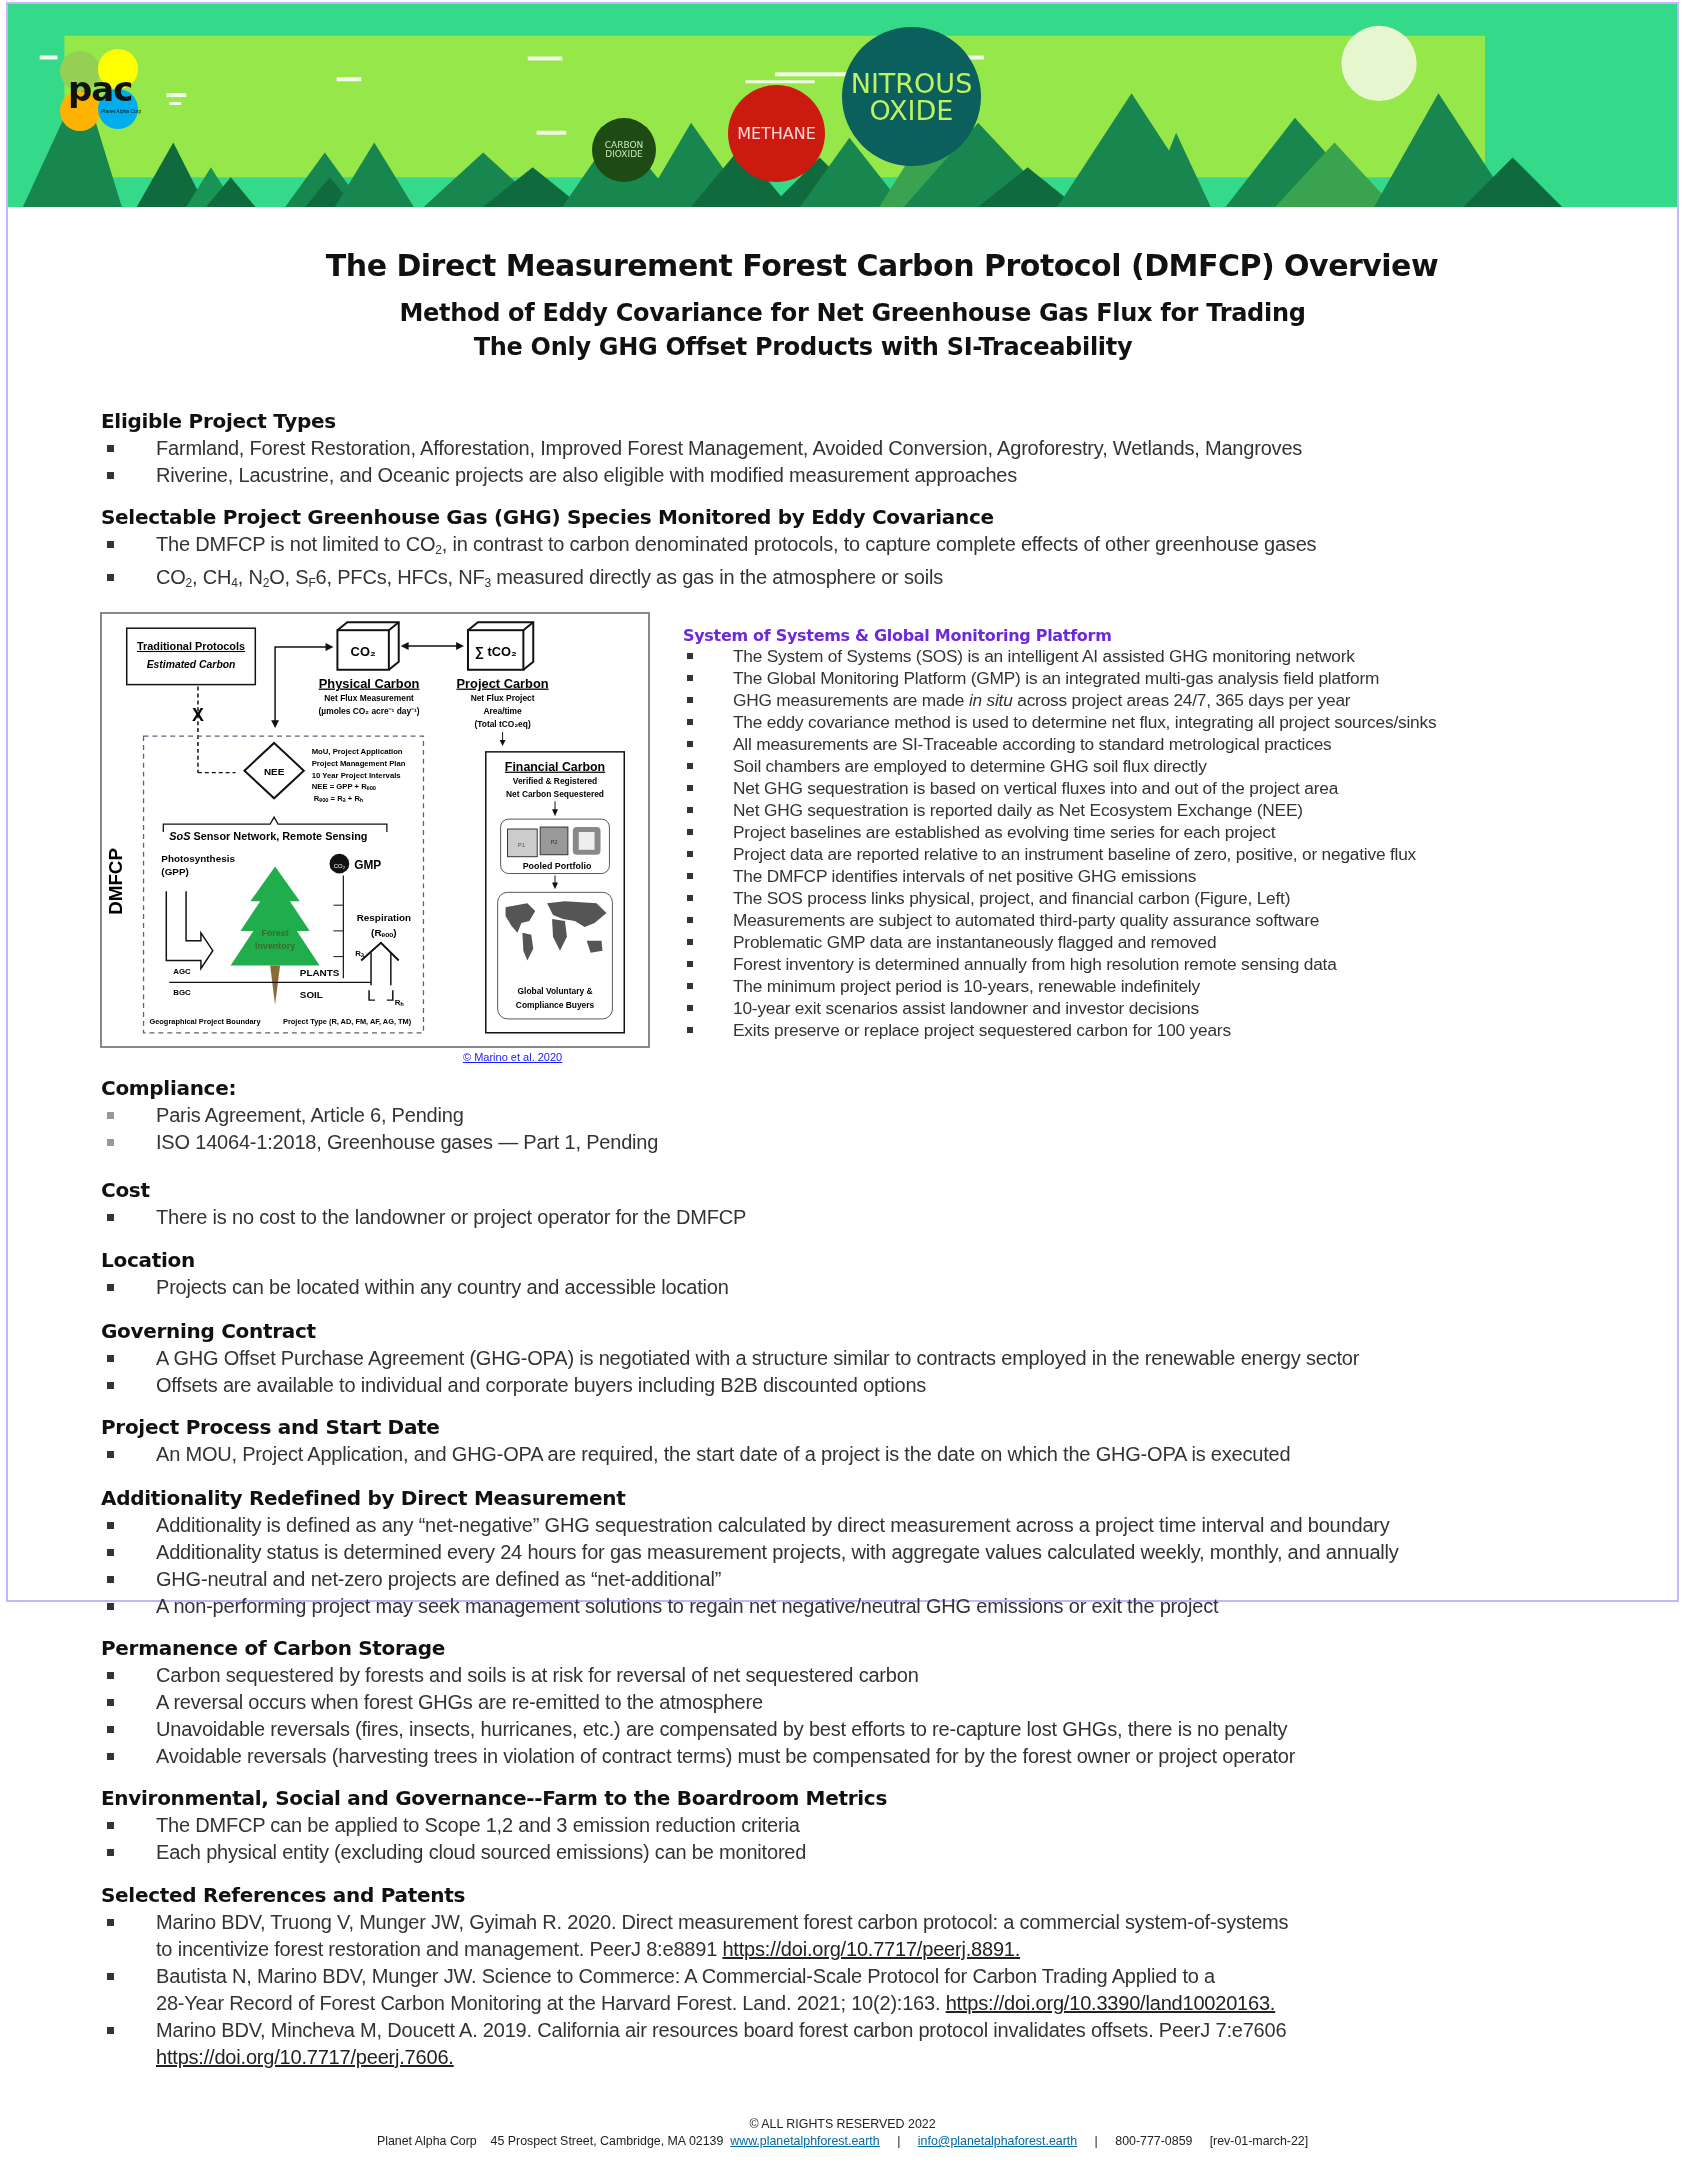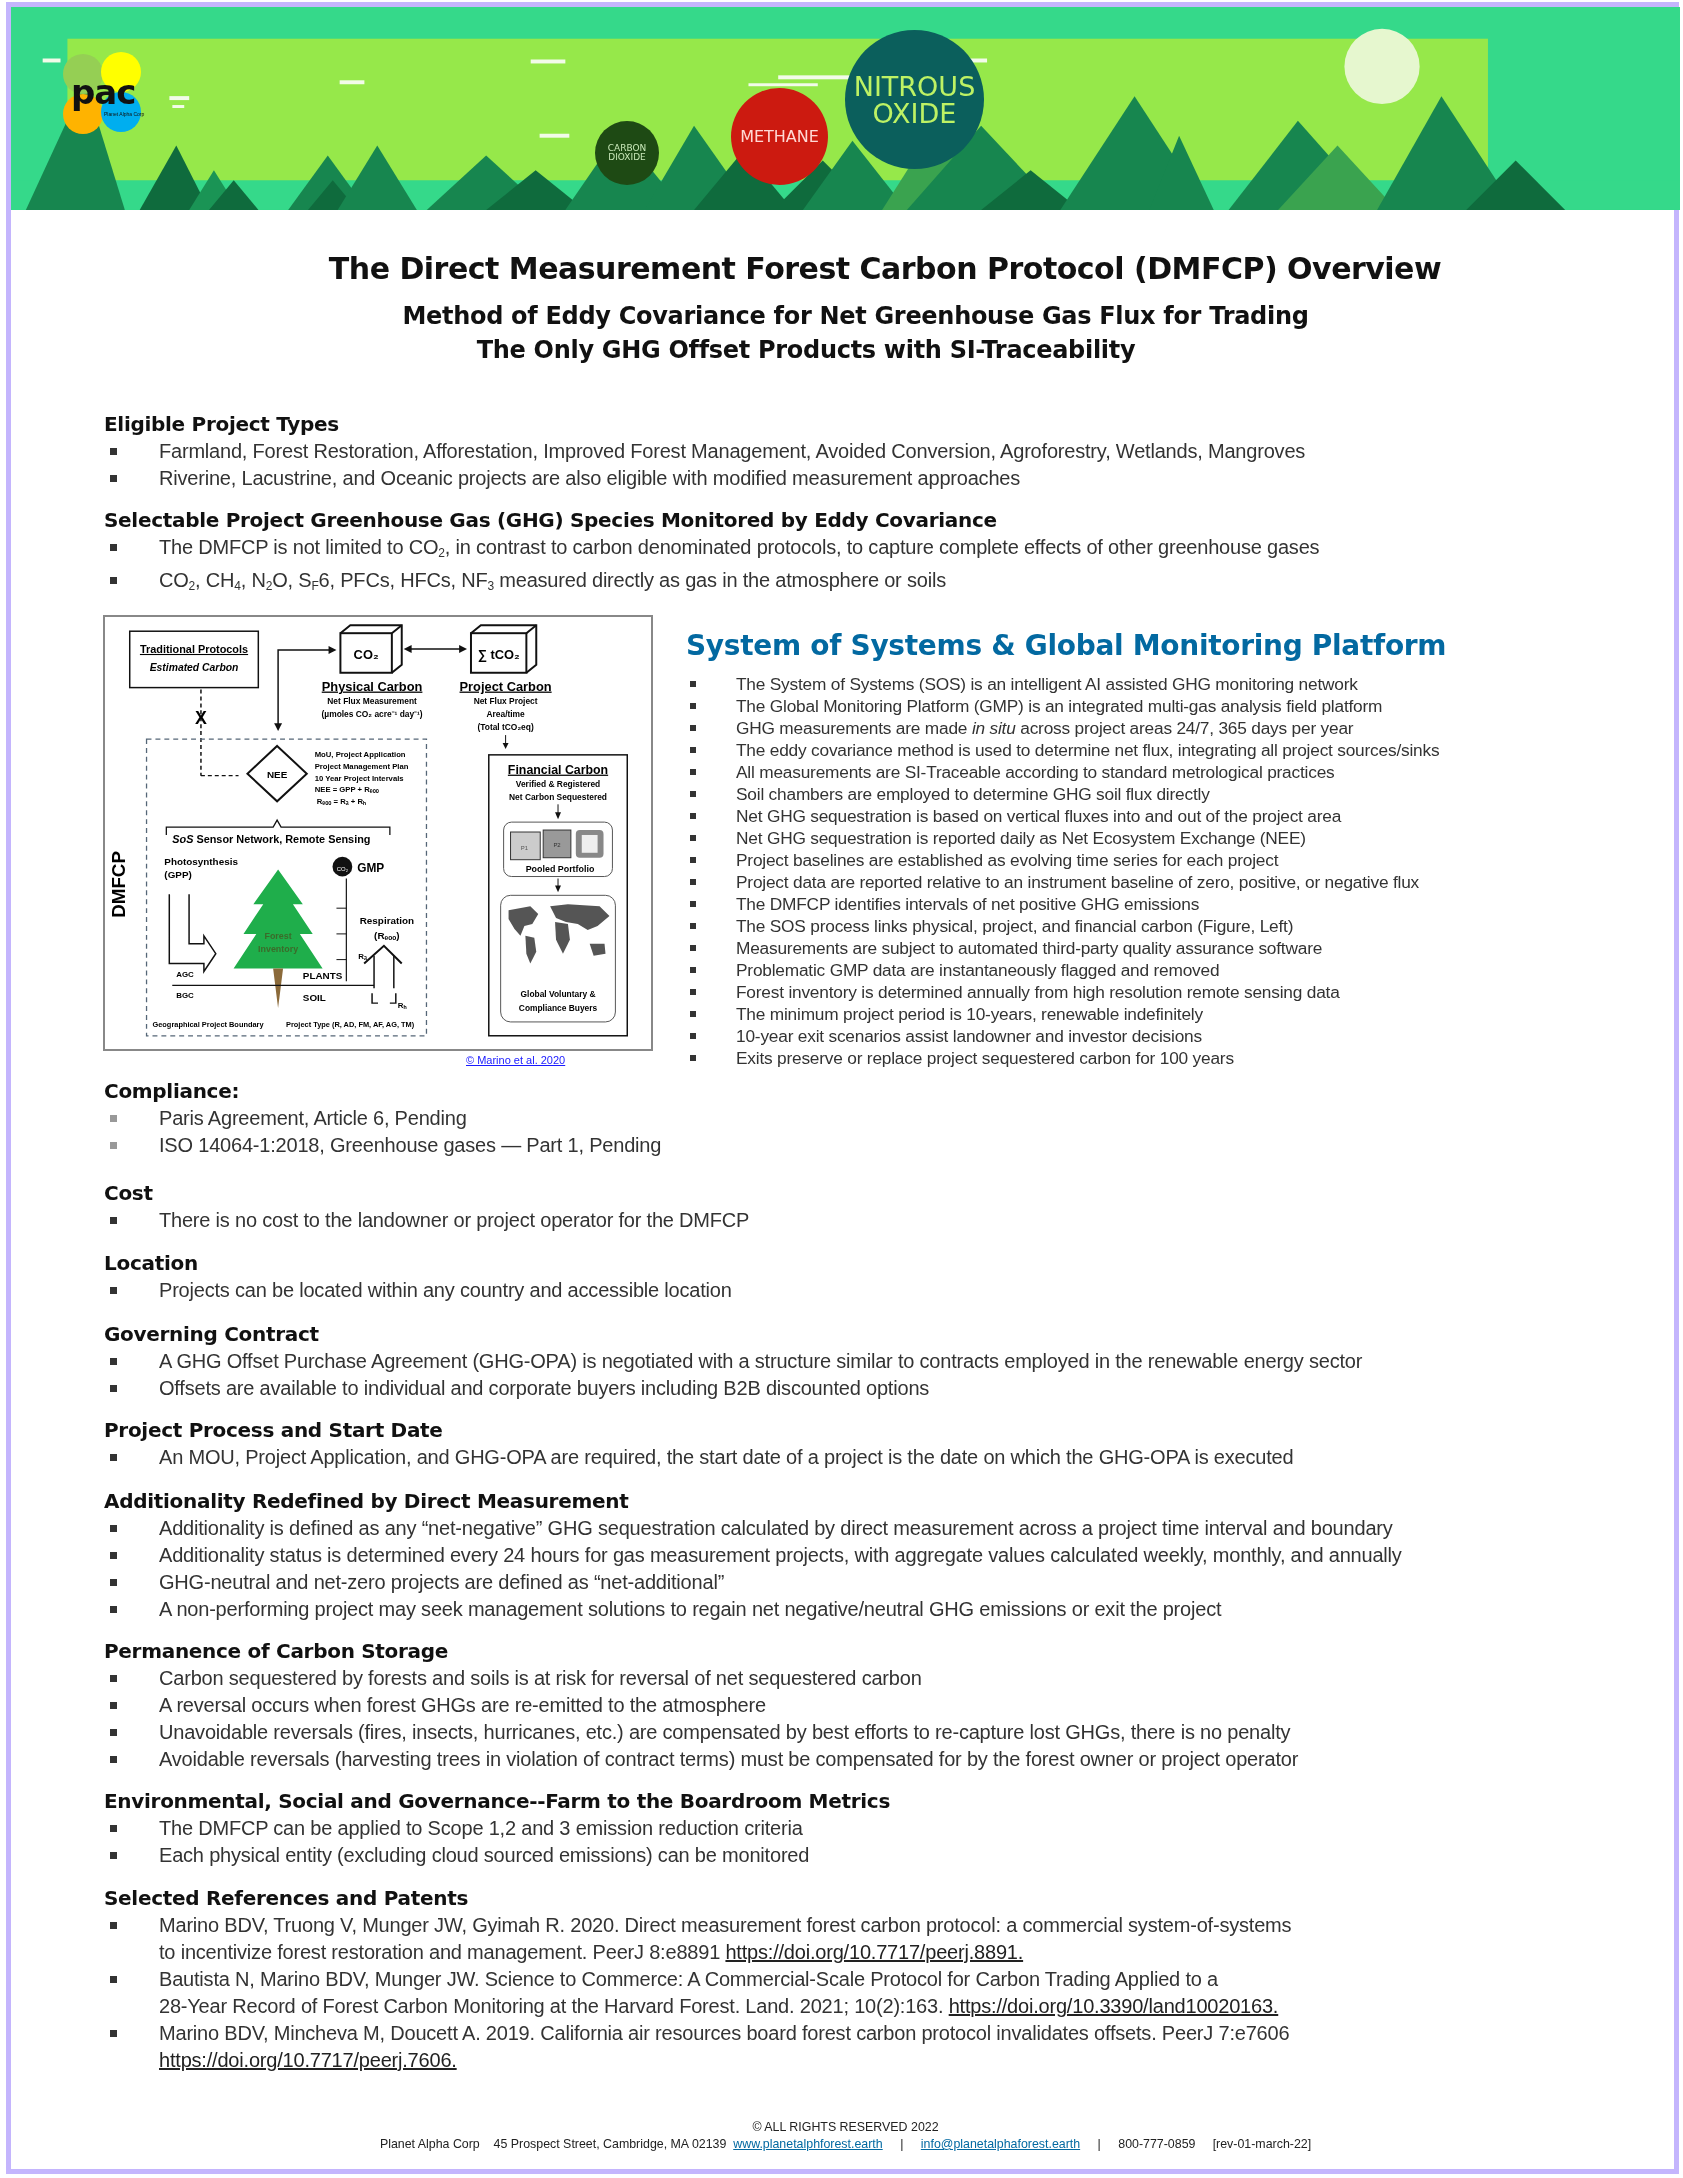--- a/index.html
+++ b/index.html
@@ -1,18 +1,18 @@
 <!DOCTYPE html>
 <html><head>
 <meta charset="utf-8">
 <style>
   * { box-sizing: border-box; margin: 0; padding: 0; }
   html, body { width: 1683px; height: 2178px; background: #ffffff; overflow: hidden; }
   body { font-family: "Liberation Sans", sans-serif; color: #333333; position: relative; }
-  .page { position: absolute; left: 6px; top: 2px; width: 1673px; height: 2172px; border: 5px solid #c4b5fd; background: #fff; }
+  .page { position: absolute; left: 6px; top: 2px; width: 1673px; height: 1600px; border: 2px solid #c4b5fd; background: #fff; }
 
   
   .banner { position: absolute; left: 0; top: 0; width: 1669px; height: 203px; background: #35d98a; overflow: hidden; }
   .banner svg { position: absolute; left: 0; top: 0; }
   .logo { position: absolute; left: 50px; top: 45px; width: 79px; height: 84px; }
   .logo .c { position: absolute; width: 40px; height: 40px; border-radius: 50%; }
   .logo .c1 { left: 2px; top: 2px; background: #95cf54; }
   .logo .c2 { left: 40px; top: 0px; background: #ffff00; }
   .logo .c3 { left: 2px; top: 42px; background: #ffb300; }
   .logo .c4 { left: 40px; top: 40px; background: #00aeef; }
@@ -34,21 +34,21 @@
   .bullets { list-style: none; }
   .bullets li { position: relative; padding-left: 55px; font-size: 20px; line-height: 27px; color: #333; letter-spacing: -0.2px; white-space: nowrap; }
   .bullets li .b { position: absolute; left: 6px; top: 10px; width: 7px; height: 7px; background: #333; }
   .bullets.gray li .b { background: #999; }
   .bullets li .cont { display: block; }
   sub { font-size: 12px; vertical-align: -3px; }
   a, .link { color: #222; text-decoration: underline; }
 
   
   .sos { position: absolute; left: 675px; top: 622px; }
-  .sos h3 { font-family: "DejaVu Sans", sans-serif; font-size: 28px; font-weight: bold; color: #0369a1; margin-bottom: 11px; letter-spacing: -0.3px; }
+  .sos h3 { font-family: "DejaVu Sans", sans-serif; font-size: 16px; font-weight: bold; color: #6d28d9; margin-bottom: 0; letter-spacing: -0.3px; }
   .sos .bullets li { font-size: 17.3px; line-height: 22px; padding-left: 50px; }
   .sos .bullets li .b { top: 8px; left: 4px; width: 6px; height: 6px; }
 
   
   .diagram { position: absolute; left: 92px; top: 608px; width: 550px; height: 436px; border: 2px solid #888; background: #fff; }
   .diagram svg { position: absolute; left: 0; top: 0; }
   .caption { position: absolute; left: 455px; top: 1047px; font-size: 11px; color: #1a1aff; text-decoration: underline; }
 
   .footer { position: absolute; left: 0; width: 1669px; top: 2112px; text-align: center; font-size: 12.4px; color: #222; line-height: 17px; }
   .footer a { color: #0369a1; }

